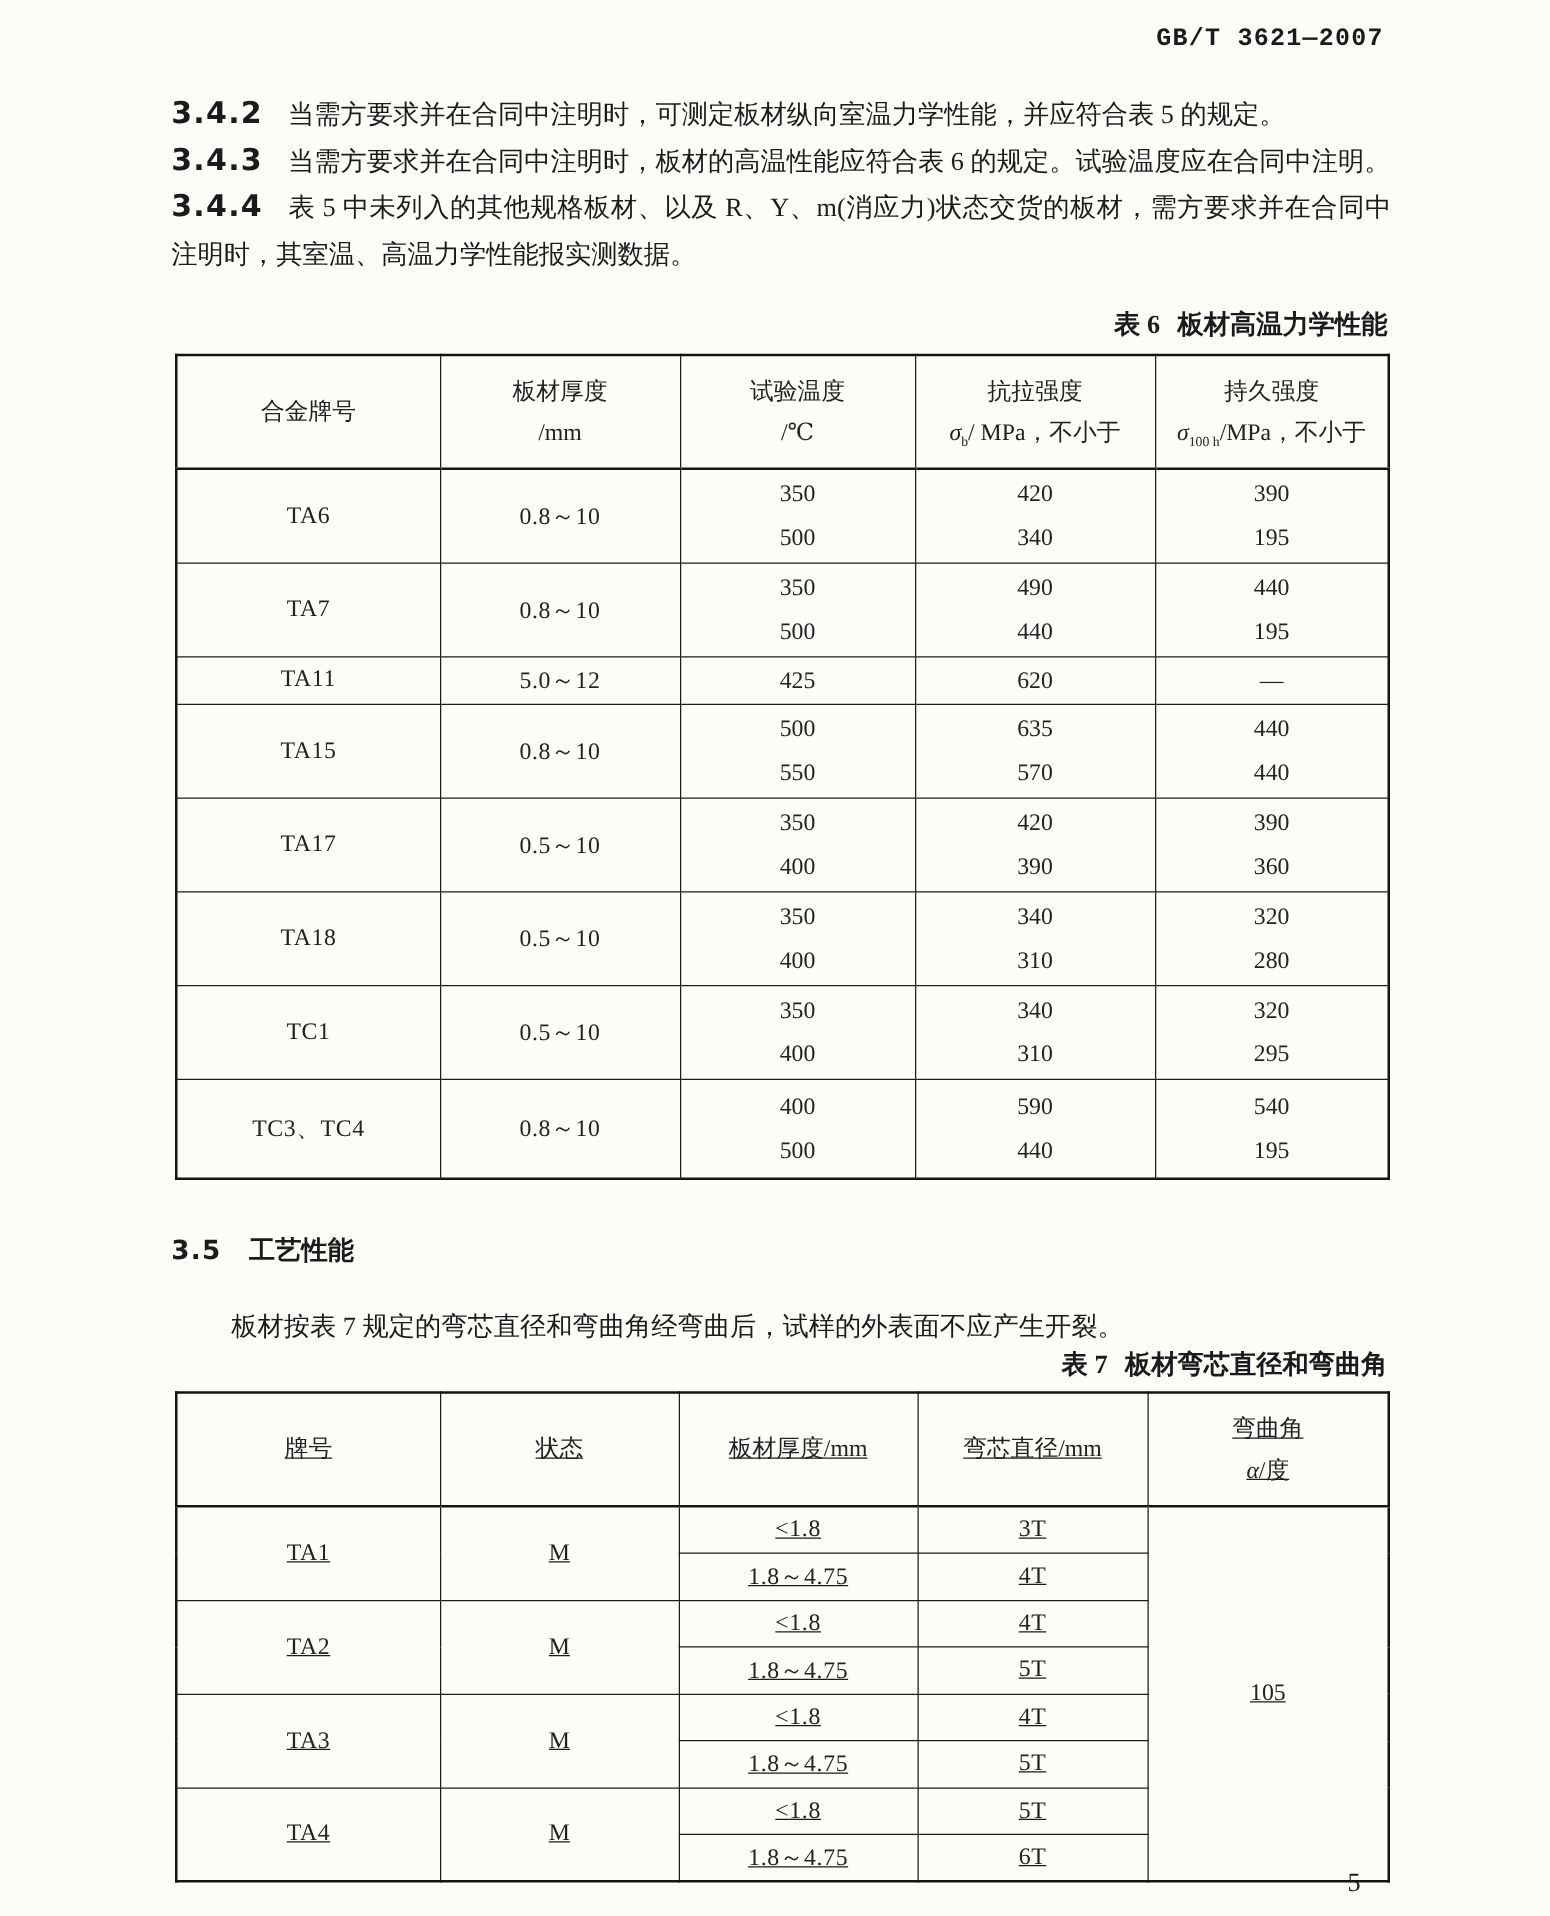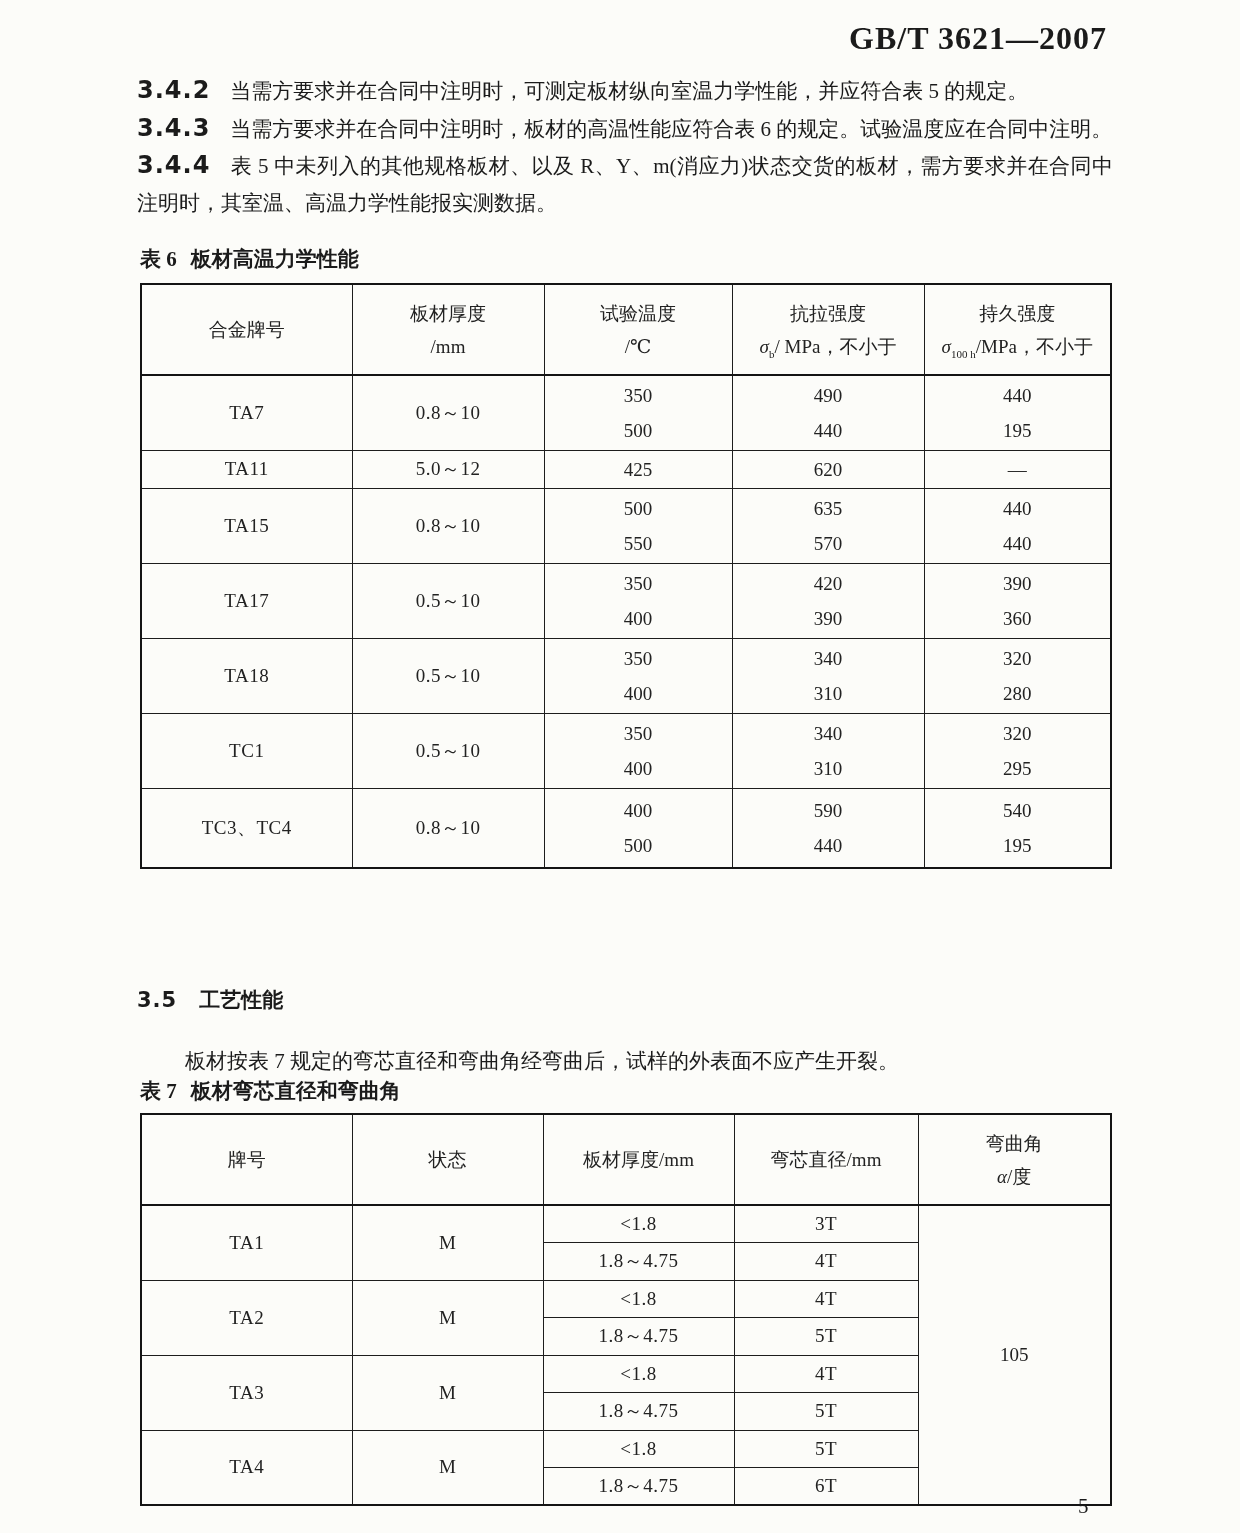--- a/index.html
+++ b/index.html
@@ -8,37 +8,37 @@
     width:1240px;height:1533px;
     margin:0 auto;
     background:#fcfcf9;
     font-family:"Liberation Serif","DejaVu Serif",serif;
     color:#1b1b1b;
     overflow:hidden;
   }
   
   .doc-header{
     position:absolute;top:20px;right:133px;
-    font-weight:bold;font-size:32px;letter-spacing:1px;
-    font-family:Liberation Serif, serif;
+    font-weight:bold;font-size:20px;letter-spacing:1px;
+    font-family:Liberation Mono, monospace;
   }
   
   .text-block{
     position:absolute;left:137px;top:72px;width:976px;
     font-size:21px;line-height:36.5px;text-align:justify;
   }
   p.clause{margin:0;}
   .clause-num{
     font-weight:bold;margin-right:20px;
     font-family:"DejaVu Sans","Liberation Sans",sans-serif;
     font-size:24px;letter-spacing:1px;
   }
   
   .tbl-caption{
-    position:absolute;left:140px;width:970px;text-align:left;
+    position:absolute;left:140px;width:970px;text-align:right;
     font-weight:bold;font-size:21px;
   }
   .tbl-caption .cap-label{margin-right:14px;}
   .cap6{top:245px;}
   .cap7{top:1077px;}
   .section-head{
     position:absolute;left:137px;top:986px;
     font-weight:bold;font-size:21px;
     font-family:"DejaVu Sans","Liberation Sans",sans-serif;
   }
@@ -48,21 +48,21 @@
     font-size:21px;line-height:32px;text-indent:48px;
   }
   
   table.std{
     position:absolute;left:140px;
     width:970px;border-collapse:collapse;table-layout:fixed;
     border:2px solid #141414;
     font-size:19px;
   }
   table.t6{top:283px;}
-  table.t7{top:1113px;}
+  table.t7{top:1113px;text-decoration:underline;}
   table.std th,table.std td{
     border:1px solid #1d1d1d;
     text-align:center;vertical-align:middle;
     padding:0;font-weight:normal;
     color:#222;
   }
   table.std thead th{border-bottom:2px solid #141414;}
   .hline{line-height:33px;}
   .r75{height:75px;}
   .r38{height:38px;}
@@ -123,20 +123,36 @@
           <div class="hline"><span class="sym">σ</span><sub>b</sub><span>/ MPa，不小于</span></div>
         </th>
         <th>
           <div class="hline">持久强度</div>
           <div class="hline"><span class="sym">σ</span><sub>100 h</sub><span>/MPa，不小于</span></div>
         </th>
       </tr>
     </thead>
     <tbody>
       <tr class="r75">
+        <td class="num">TA6</td>
+        <td class="num">0.8～10</td>
+        <td class="dual">
+            <div>350</div>
+            <div>500</div>
+          </td>
+        <td class="dual">
+            <div>420</div>
+            <div>340</div>
+          </td>
+        <td class="dual">
+            <div>390</div>
+            <div>195</div>
+          </td>
+      </tr>
+      <tr class="r75">
         <td class="num">TA7</td>
         <td class="num">0.8～10</td>
         <td class="dual">
             <div>350</div>
             <div>500</div>
           </td>
         <td class="dual">
             <div>490</div>
             <div>440</div>
           </td>

